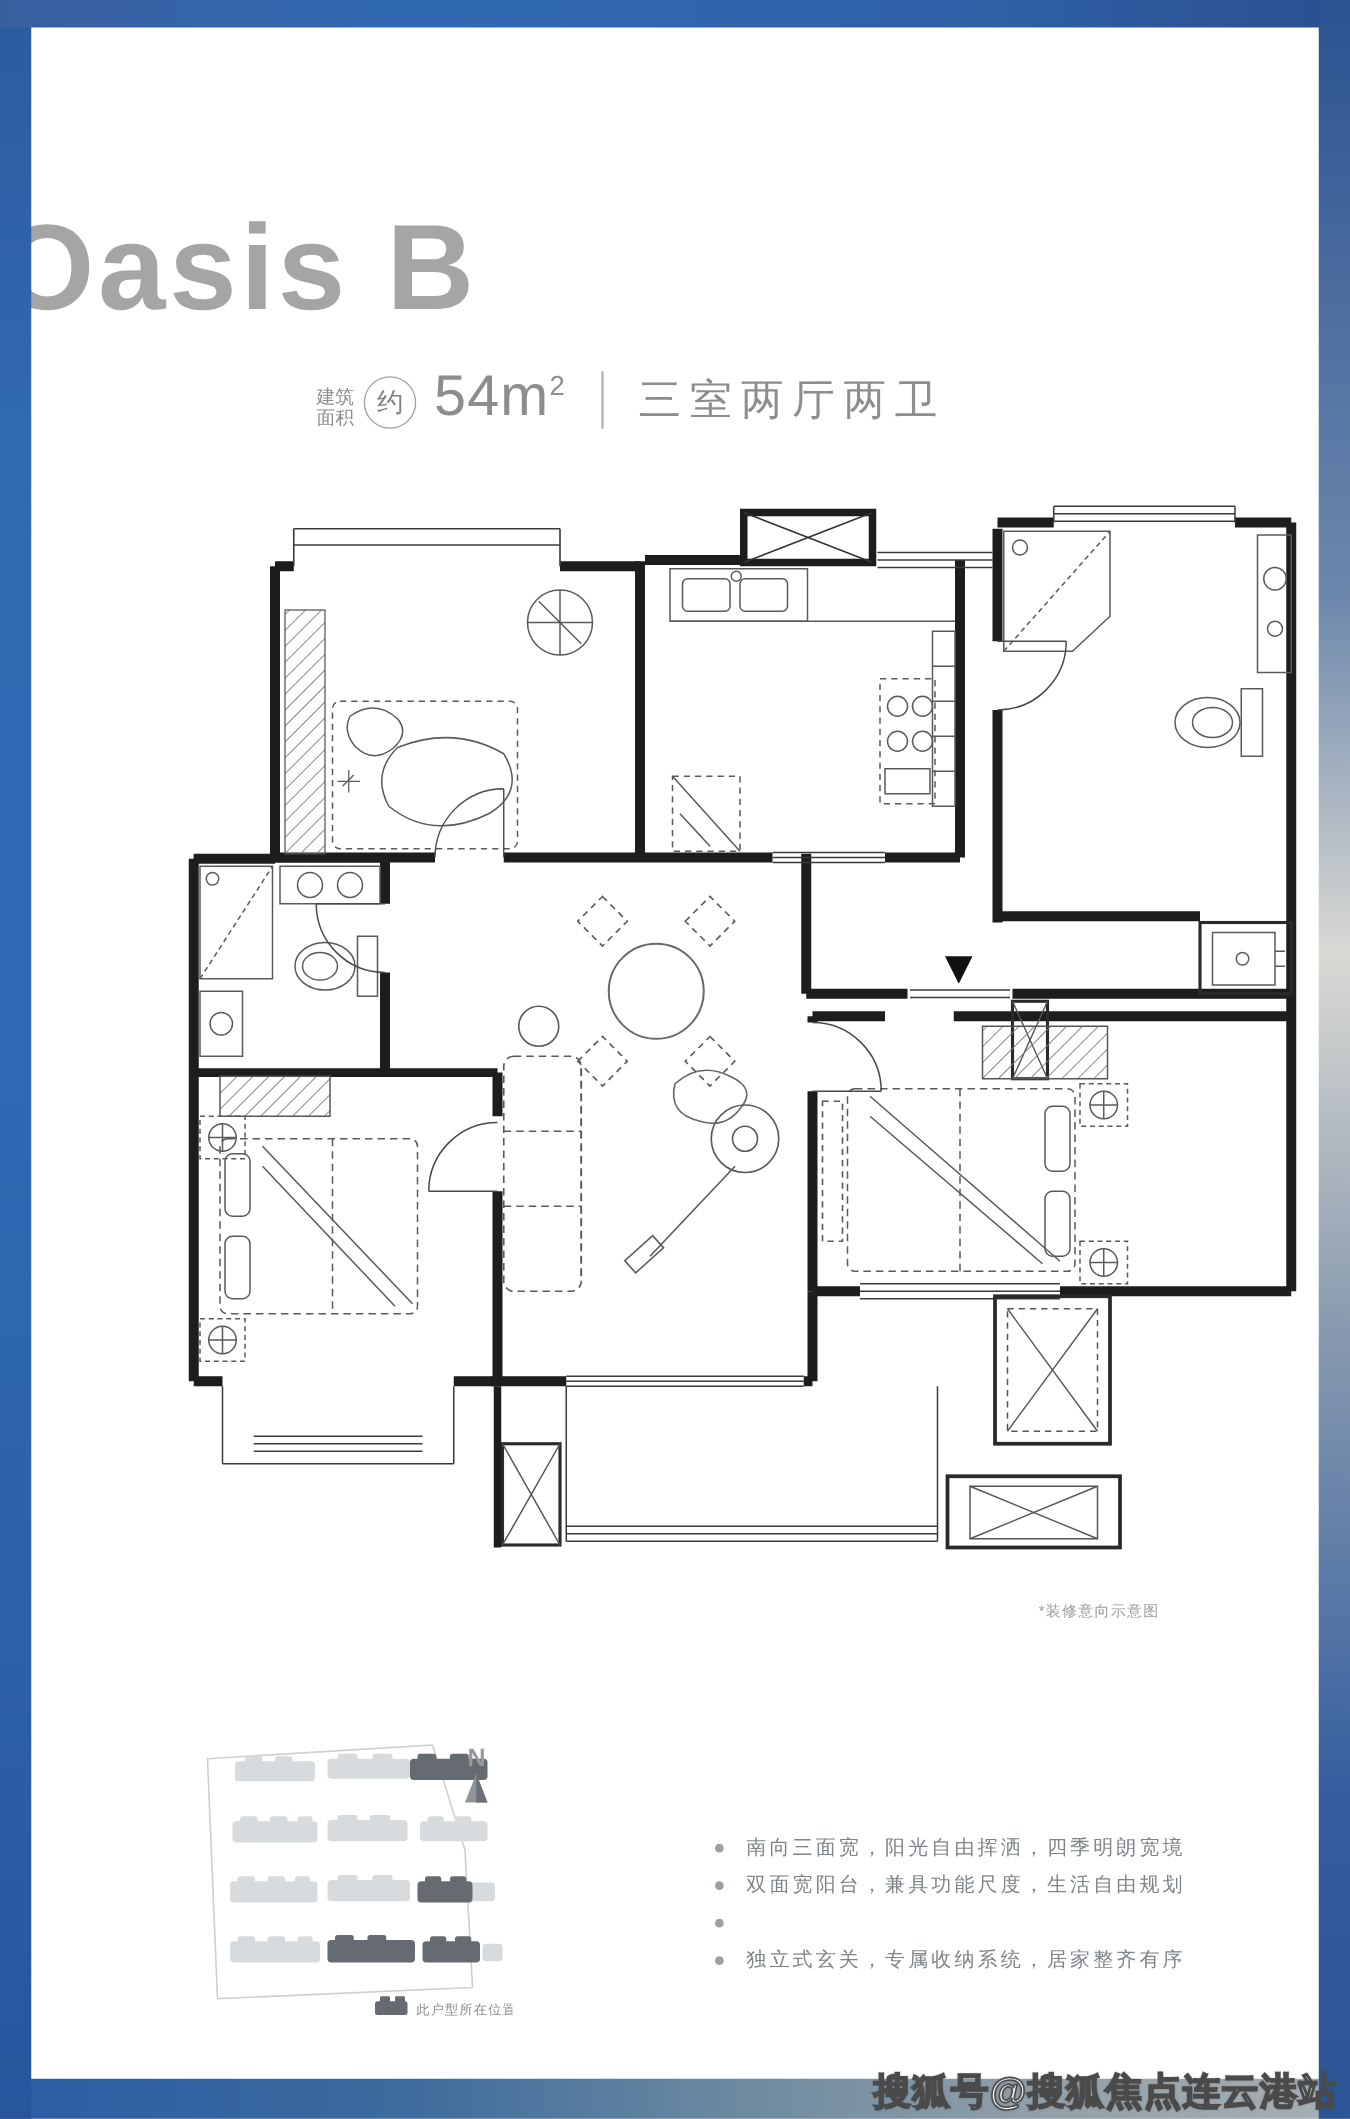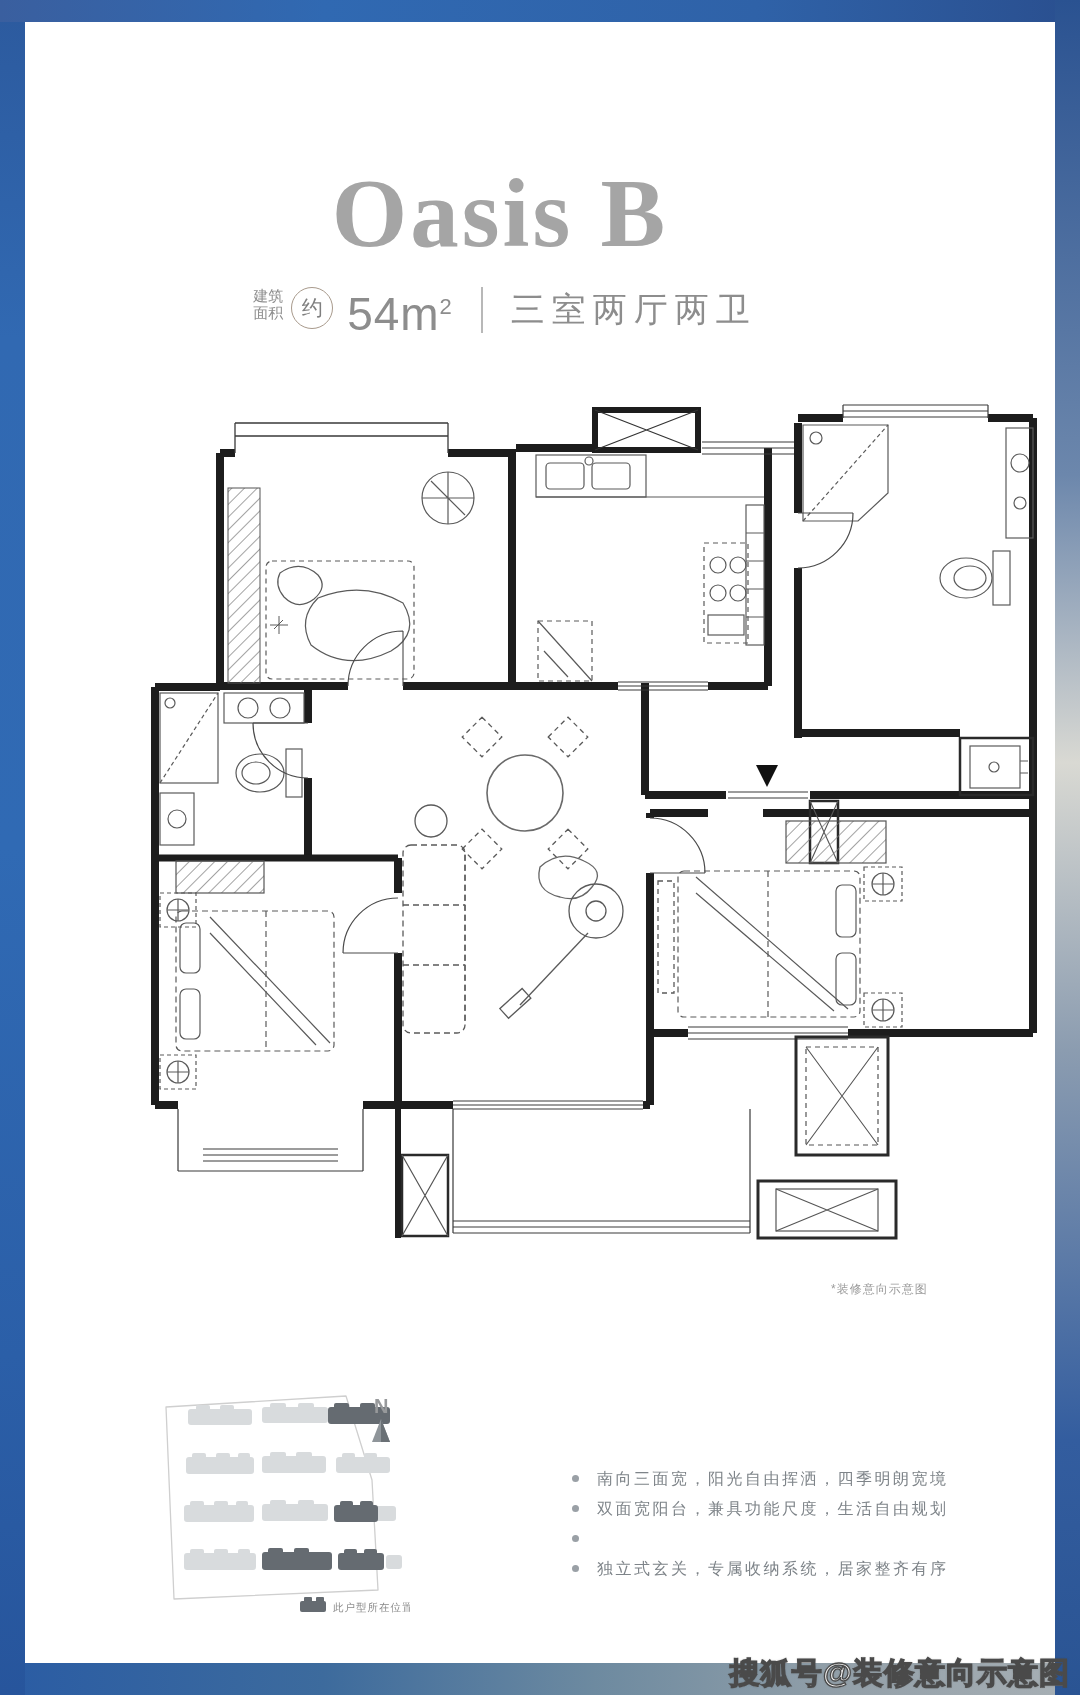--- a/index.html
+++ b/index.html
@@ -12,26 +12,26 @@
   .frame-left{left:0;top:0;width:25px;height:1695px;
     background:linear-gradient(180deg,#2c5a9e,#3169b2 20%,#306ab4 50%,#2b5fa8 80%,#27559c);}
   .frame-top{left:0;top:0;width:1080px;height:22px;
     background:linear-gradient(90deg,#3a5f9f,#3069b2 30%,#2f62a8 70%,#2a4f8f);}
   .frame-right{right:0;top:0;width:25px;height:1695px;
     background:linear-gradient(180deg,#2a5291,#6c87ac 28%,#d9d9d3 45%,#8b9cb0 62%,#335d9f 85%,#2a5493);}
   .bottom-band{position:absolute;z-index:2;left:0;bottom:0;width:1080px;height:32px;
     background:linear-gradient(90deg,#2a5ca4,#3d6b9d 30%,#6d8aa0 55%,#93a0a9 78%,#a8b0b5);}
   
   .title{
-    position:absolute;top:158px;left:0;width:1000px;text-align:center;
-    font-size:97px;font-weight:800;letter-spacing:3px;color:#a5a5a5;font-family:Liberation Serif, serif;
+    position:absolute;top:158px;left:0;width:1000px;
+    font-size:97px;font-weight:800;letter-spacing:3px;color:#a5a5a5;
   }
   .subtitle{
     position:absolute;top:287px;left:0;width:1010px;height:56px;
-    display:flex;align-items:flex-start;justify-content:center;gap:14px;color:#8d8d8d;
+    display:flex;align-items:flex-end;justify-content:center;gap:14px;color:#8d8d8d;
   }
   .area-label{font-size:15px;line-height:1.15;color:#8d8d8d;text-align:center;}
   .approx-circle{
     width:40px;height:40px;border:1.5px solid #a89a8c;border-radius:50%;
     display:flex;align-items:center;justify-content:center;
     font-size:21px;color:#7f7f7f;margin-left:-6px;
   }
   .area-value{font-size:46px;color:#8d8d8d;font-weight:500;letter-spacing:1px;}
   .area-value sup{font-size:22px;}
   .v-divider{width:2px;height:46px;background:#b8b8b8;margin:0 14px;}
@@ -398,13 +398,13 @@
     </li>
   <li>
       <span class="dot"></span>
     </li>
   <li>
       <span class="dot"></span>
       <span>独立式玄关，专属收纳系统，居家整齐有序</span>
     </li>
 </ul>
 
-<div class="watermark">搜狐号@装修意向示意图</div>
+<div class="watermark">搜狐号@搜狐焦点连云港站</div>
 
 </body></html>

